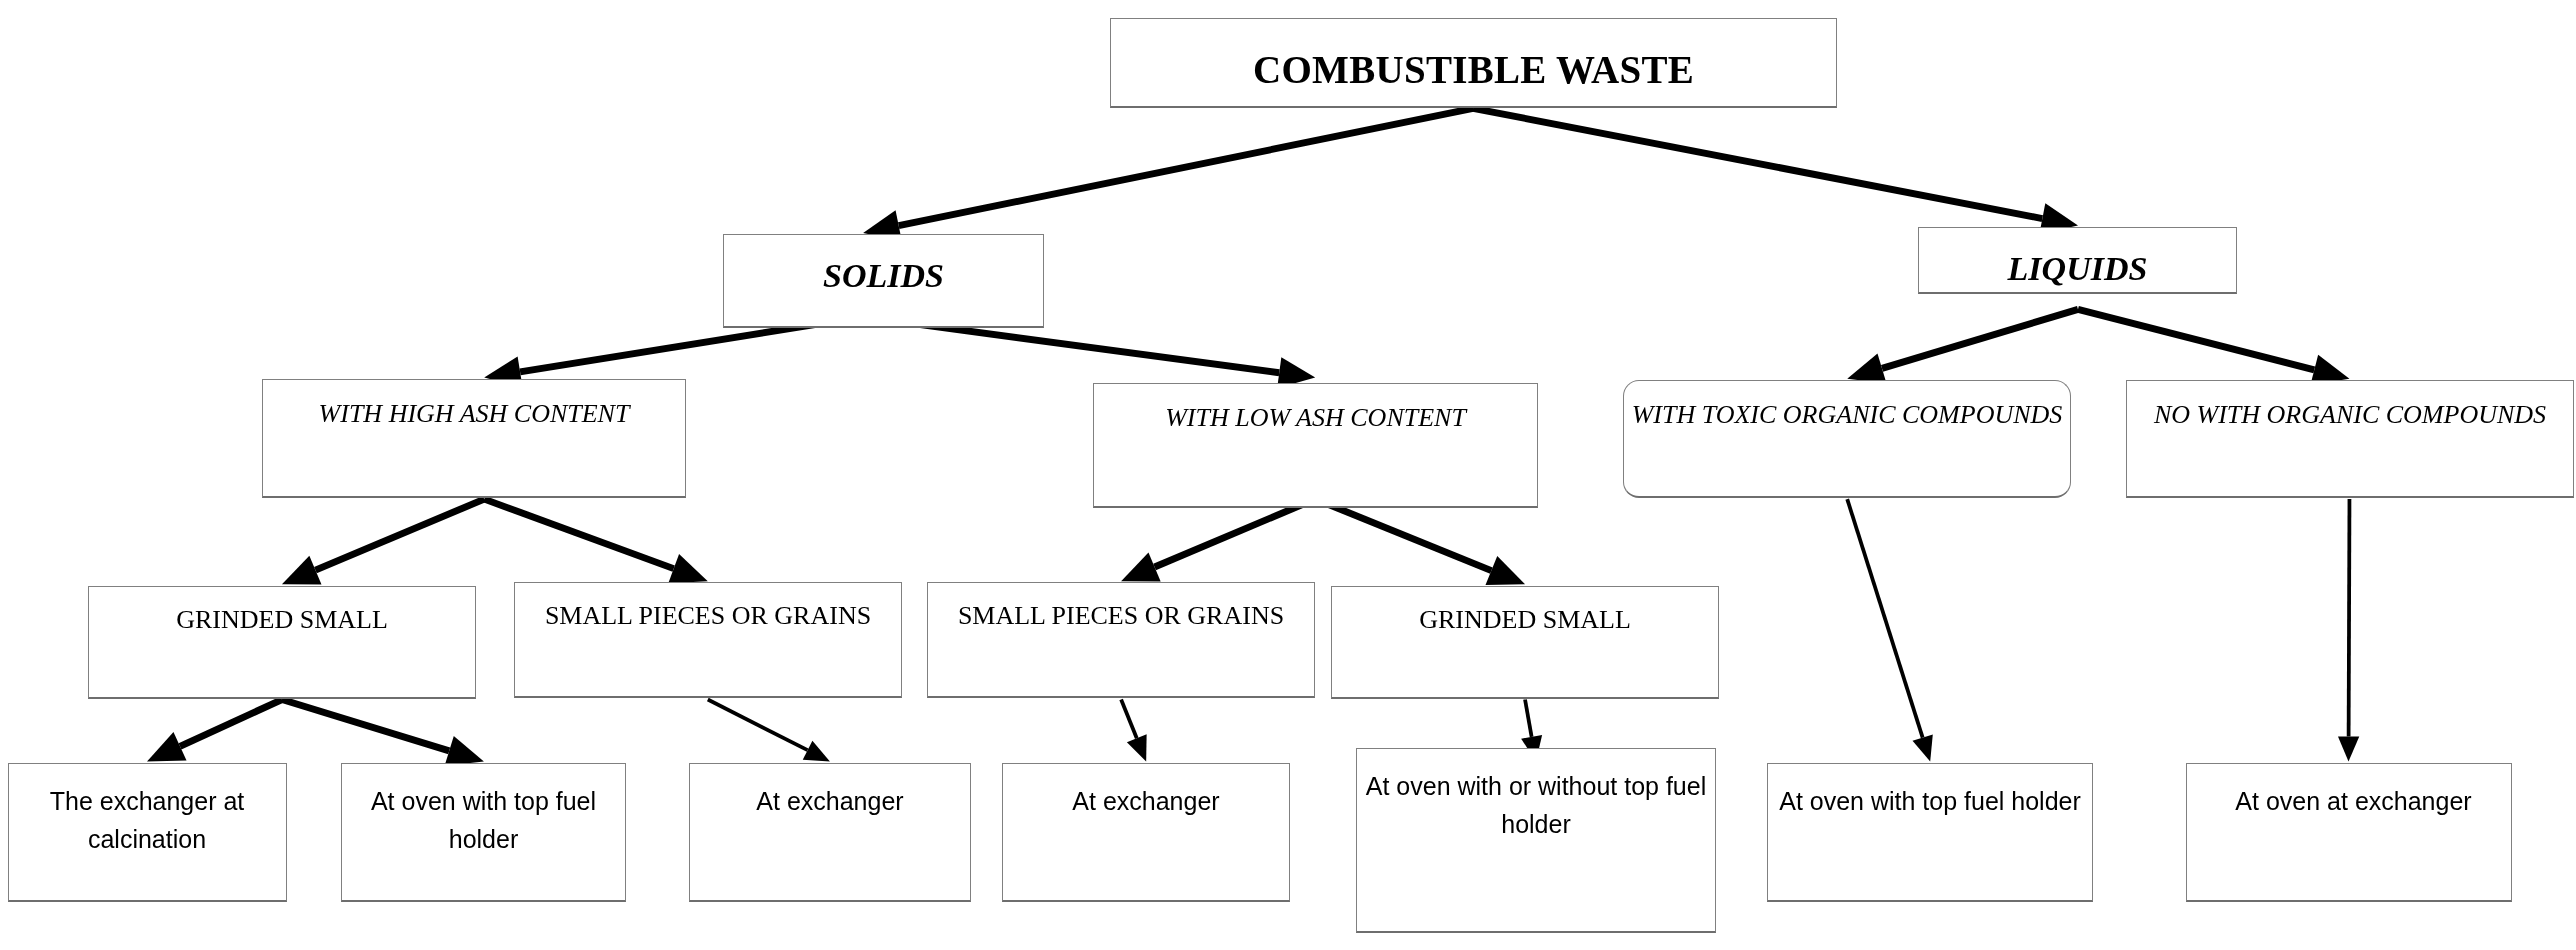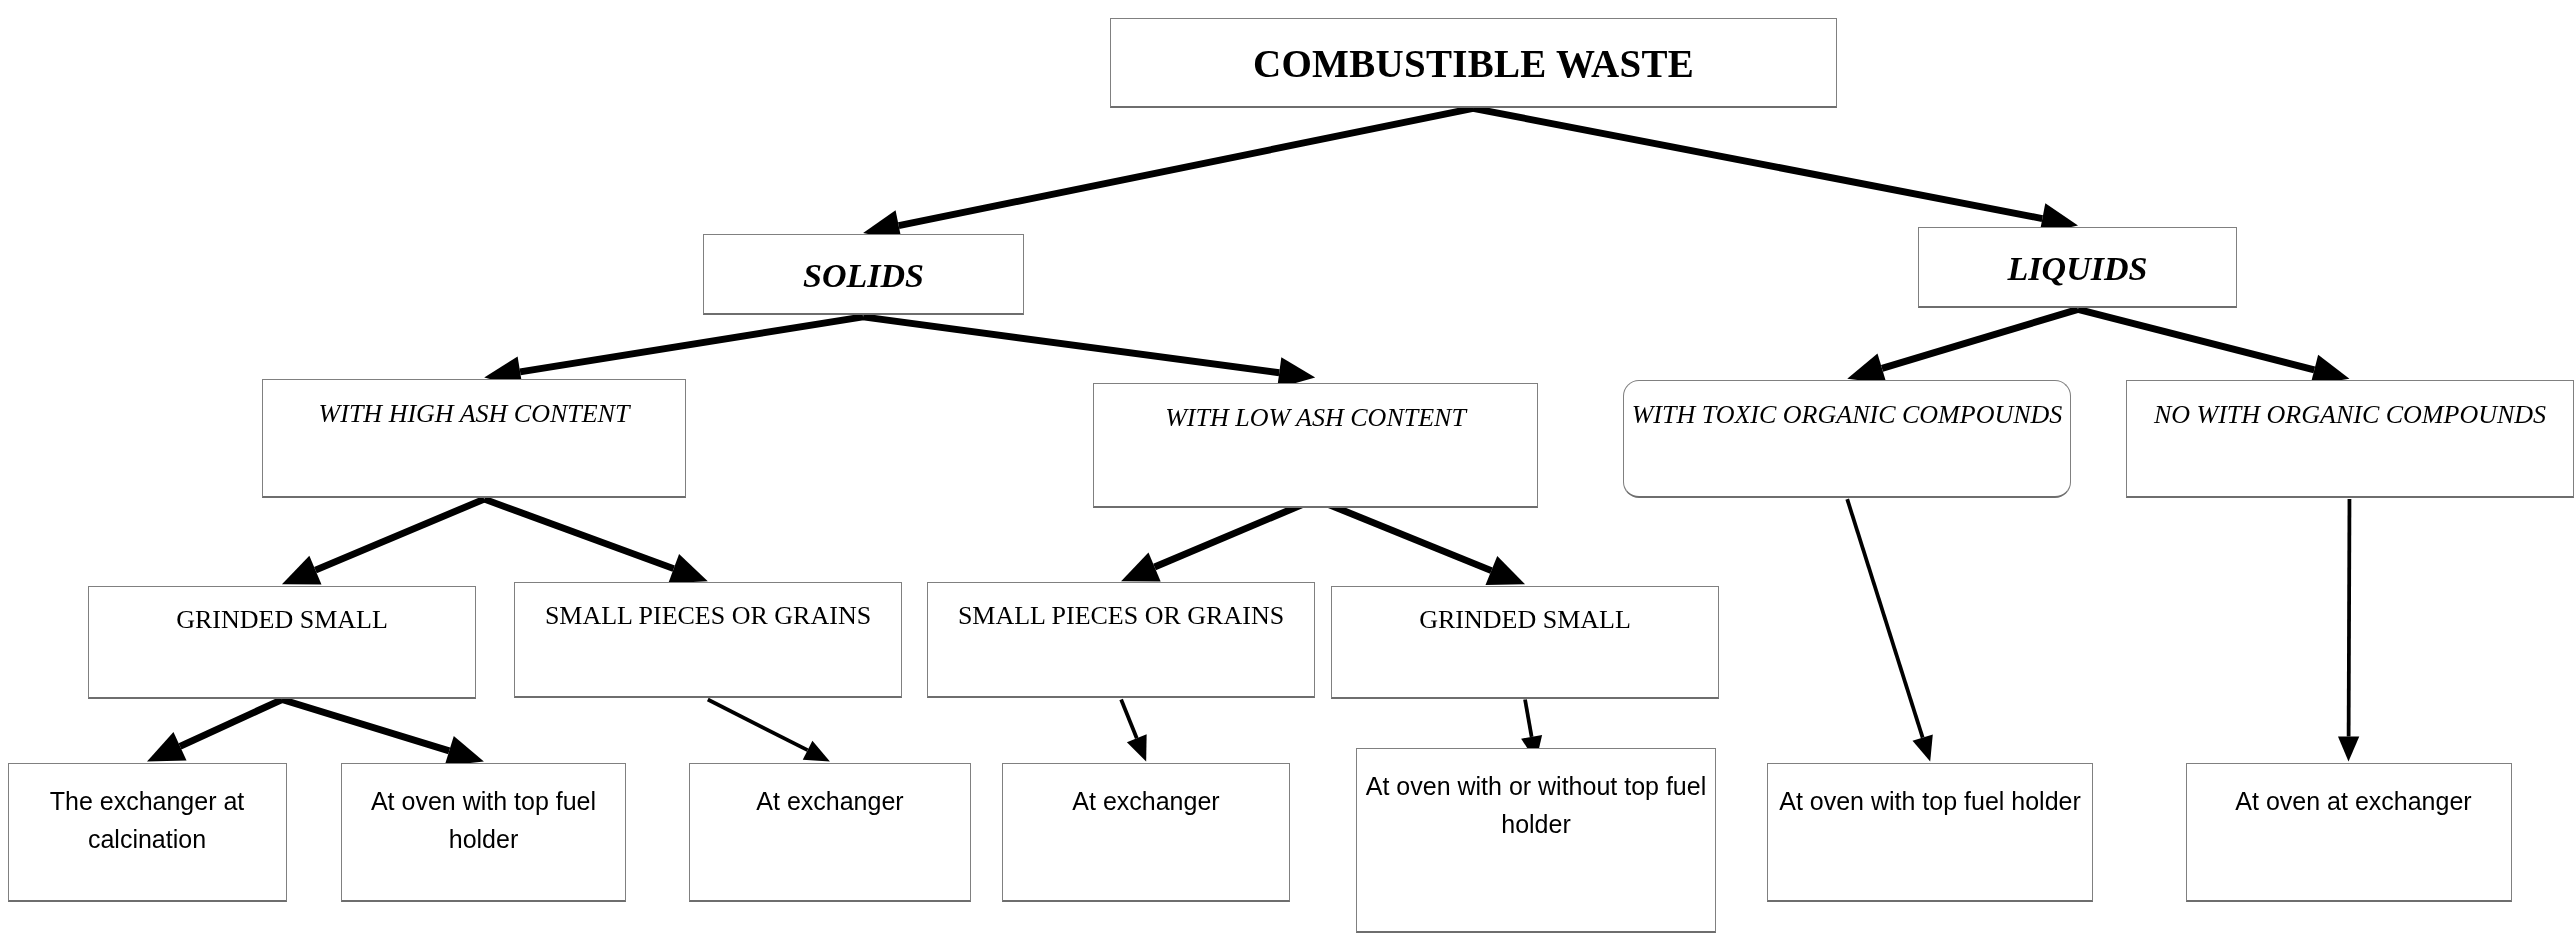--- a/index.html
+++ b/index.html
@@ -156,27 +156,27 @@
       <g>
         <line x1="2949.5" y1="797" x2="3069.939499378387" y2="1177.861511241843" stroke="#000000" stroke-width="6"></line>
         <polygon points="3082,1216 3053.7306416561705,1182.9872240060283 3086.148357100604,1172.7357984776575" fill="#000000"></polygon>
       </g>
       <g>
         <line x1="3751.5" y1="797" x2="3750.1431971730835" y2="1176.000256318701" stroke="#000000" stroke-width="6"></line>
         <polygon points="3750,1216 3733.1433061085313,1175.9393975201406 3767.1430882376358,1176.0611151172616" fill="#000000"></polygon>
       </g>
     </svg>
   <div id="node-layer">
-      <div class="node lvl-root" style="left: 1110px; top: 17.5px; width: 727px; height: 90px;">
+      <div class="node lvl-root" style="left: 1110px; top: 17.5px; width: 727px; height: 90px; align-items: center;">
         <span class="label">COMBUSTIBLE WASTE</span>
       </div>
-      <div class="node lvl-2" style="left: 703px; top: 234px; width: 321px; height: 81px;">
+      <div class="node lvl-2" style="left: 723px; top: 234px; width: 321px; height: 94px;">
         <span class="label">SOLIDS</span>
       </div>
-      <div class="node lvl-2" style="left: 1918px; top: 227px; width: 319px; height: 81px; font-family: Liberation Serif, serif;">
+      <div class="node lvl-2" style="left: 1918px; top: 227px; width: 319px; height: 67px; font-family: Liberation Serif, serif;">
         <span class="label">LIQUIDS</span>
       </div>
       <div class="node lvl-3" style="left: 262px; top: 379px; width: 424px; height: 119px;">
         <span class="label">WITH HIGH ASH CONTENT</span>
       </div>
       <div class="node lvl-3" style="left: 1093px; top: 383px; width: 445px; height: 125px;">
         <span class="label">WITH LOW ASH CONTENT</span>
       </div>
       <div class="node lvl-3" style="left: 1623px; top: 380px; width: 448px; height: 118px; border-radius: 16px;">
         <span class="label">WITH TOXIC ORGANIC COMPOUNDS</span>

